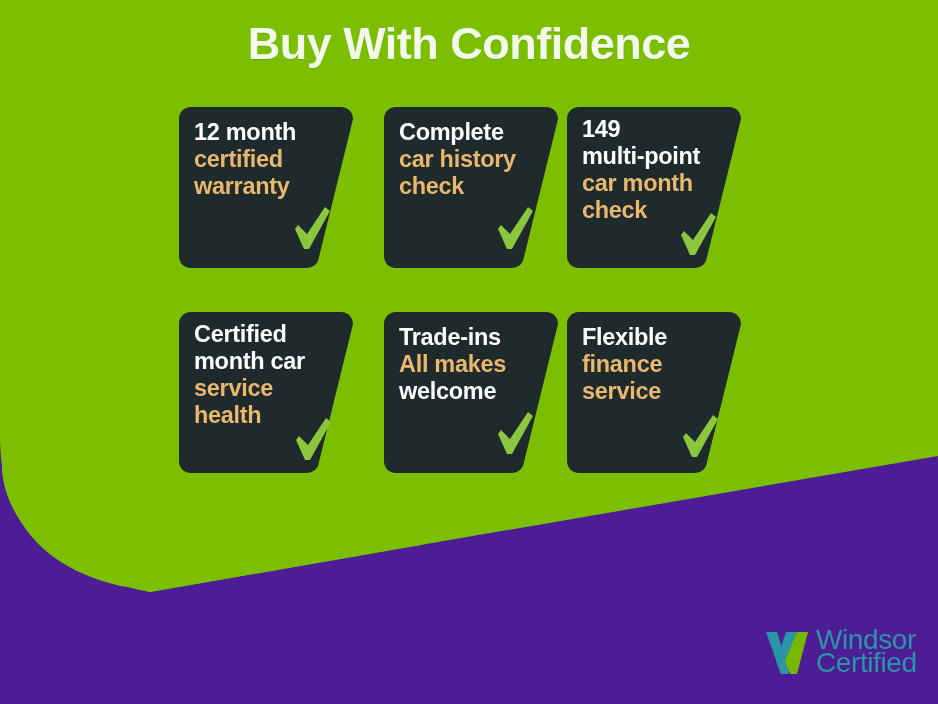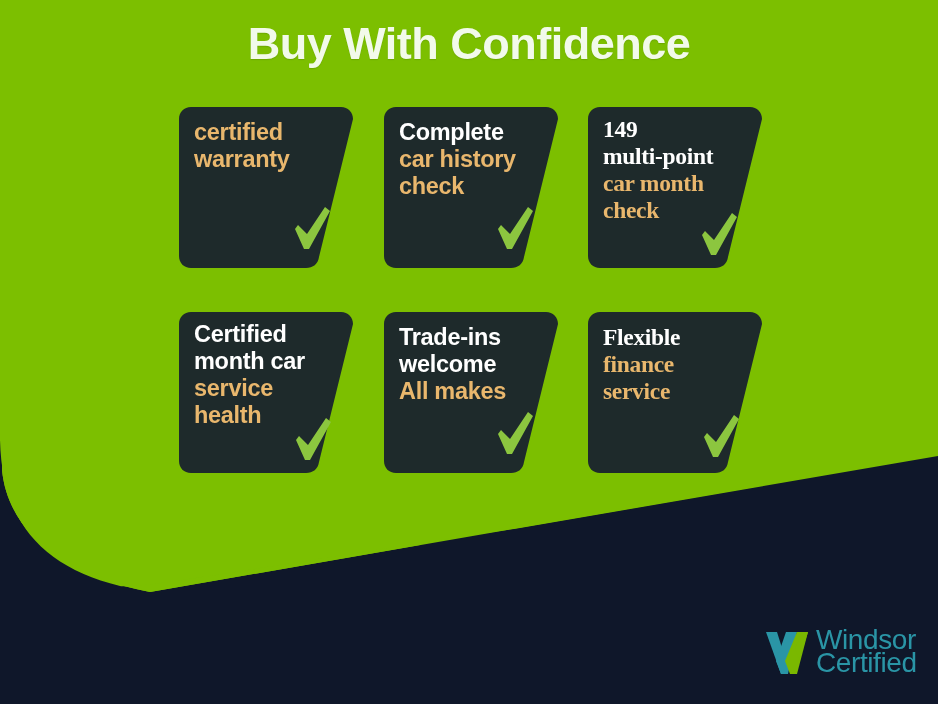--- a/index.html
+++ b/index.html
@@ -9,21 +9,21 @@
     background: #ffffff;
   }
   body {
     font-family: "Liberation Sans", sans-serif;
   }
 
   #stage {
     position: relative;
     width: 938px;
     height: 704px;
-    background: #0f172a;
+    background: #4c1d95;
     overflow: hidden;
   }
 
   
   #green-bg {
     position: absolute;
     left: 0;
     top: 0;
     width: 938px;
     height: 704px;
@@ -79,21 +79,21 @@
     position: absolute;
     width: 42px;
     height: 48px;
   }
 
   
   .r1 { top: 107px; }
   .r2 { top: 312px; }
   .c1 { left: 179px; }
   .c2 { left: 384px; }
-  .c3 { left: 588px; font-family: Liberation Serif, serif; }
+  .c3 { left: 567px; }
 
   
   #logo {
     position: absolute;
     left: 764px;
     top: 628px;
     width: 160px;
     height: 52px;
   }
   #logo-mark {
@@ -135,20 +135,21 @@
              C 40,566 2,520 0,440 Z" fill="#7cbf00"></path>
   </svg>
 
   <div id="headline">Buy With Confidence</div>
 
   <div class="card r1 c1">
     <svg class="card-shape" viewBox="0 0 174 161">
       <path d="M12,0 H162 C169,0 174,5 174,12 L140,150 C139,157 134,161 127,161 H12 C5,161 0,156 0,149 V12 C0,5 5,0 12,0 Z" fill="#1e2a2b"></path>
     </svg>
     <div class="card-body">
+      <div class="card-line line-white">12 month</div>
       <div class="card-line line-gold">certified</div>
       <div class="card-line line-gold">warranty</div>
     </div>
     <svg class="tick" style="left:112px; top:97px;" viewBox="0 0 42 48">
       <path d="M4,25 L7,21 L16,30 L34,3 L39,7 L18,45 L13,45 Z" fill="#8cc63f"></path>
     </svg>
   </div>
 
   <div class="card r1 c2">
     <svg class="card-shape" viewBox="0 0 174 161">
@@ -193,22 +194,22 @@
       <path d="M4,25 L7,21 L16,30 L34,3 L39,7 L18,45 L13,45 Z" fill="#8cc63f"></path>
     </svg>
   </div>
 
   <div class="card r2 c2">
     <svg class="card-shape" viewBox="0 0 174 161">
       <path d="M12,0 H162 C169,0 174,5 174,12 L140,150 C139,157 134,161 127,161 H12 C5,161 0,156 0,149 V12 C0,5 5,0 12,0 Z" fill="#1e2a2b"></path>
     </svg>
     <div class="card-body">
       <div class="card-line line-white">Trade-ins</div>
+      <div class="card-line line-gold">All makes</div>
       <div class="card-line line-white">welcome</div>
-      <div class="card-line line-gold">All makes</div>
     </div>
     <svg class="tick" style="left:110px; top:97px;" viewBox="0 0 42 48">
       <path d="M4,25 L7,21 L16,30 L34,3 L39,7 L18,45 L13,45 Z" fill="#8cc63f"></path>
     </svg>
   </div>
 
   <div class="card r2 c3">
     <svg class="card-shape" viewBox="0 0 174 161">
       <path d="M12,0 H162 C169,0 174,5 174,12 L140,150 C139,157 134,161 127,161 H12 C5,161 0,156 0,149 V12 C0,5 5,0 12,0 Z" fill="#1e2a2b"></path>
     </svg>

